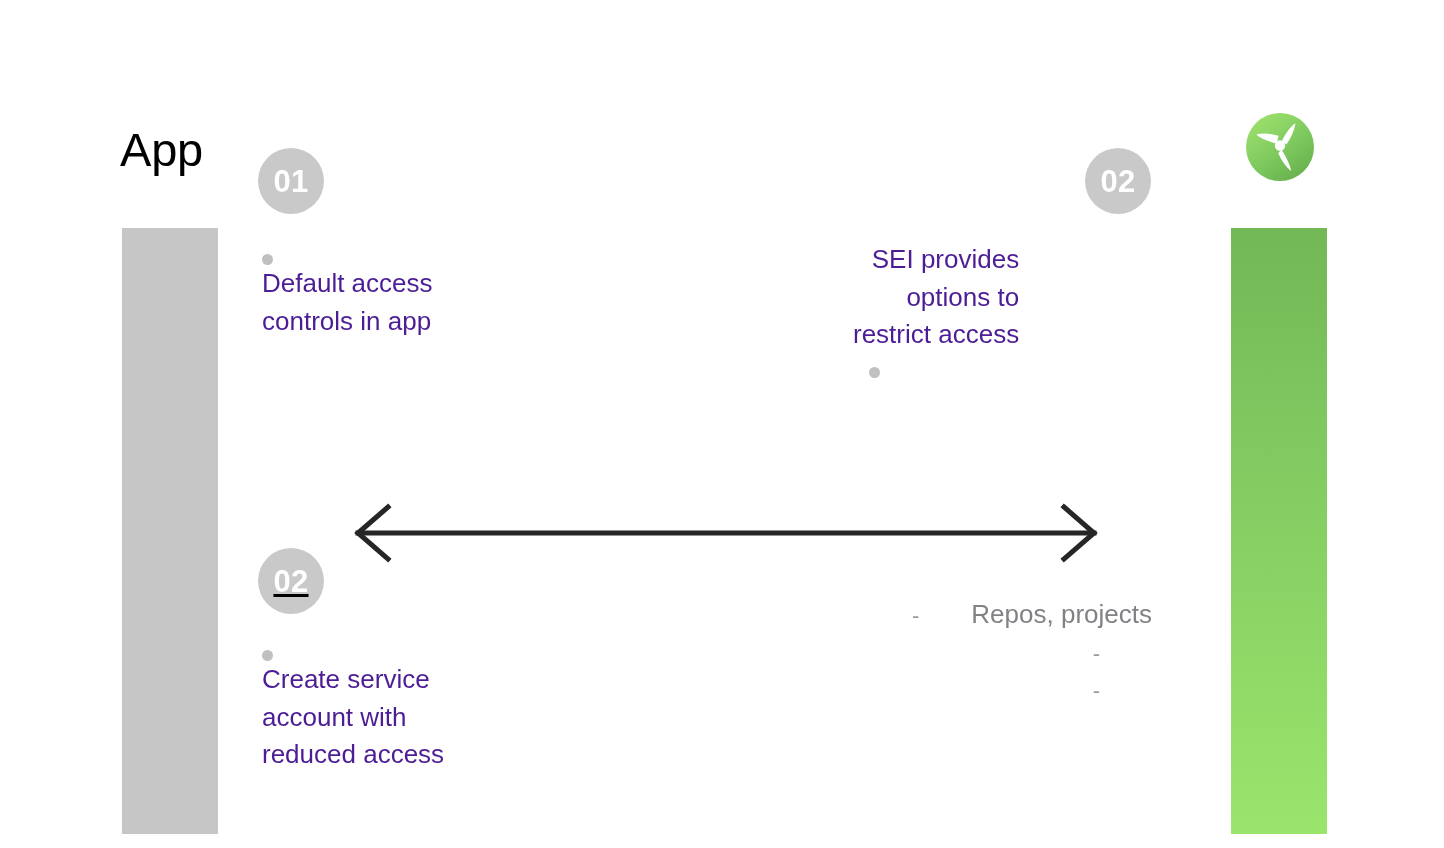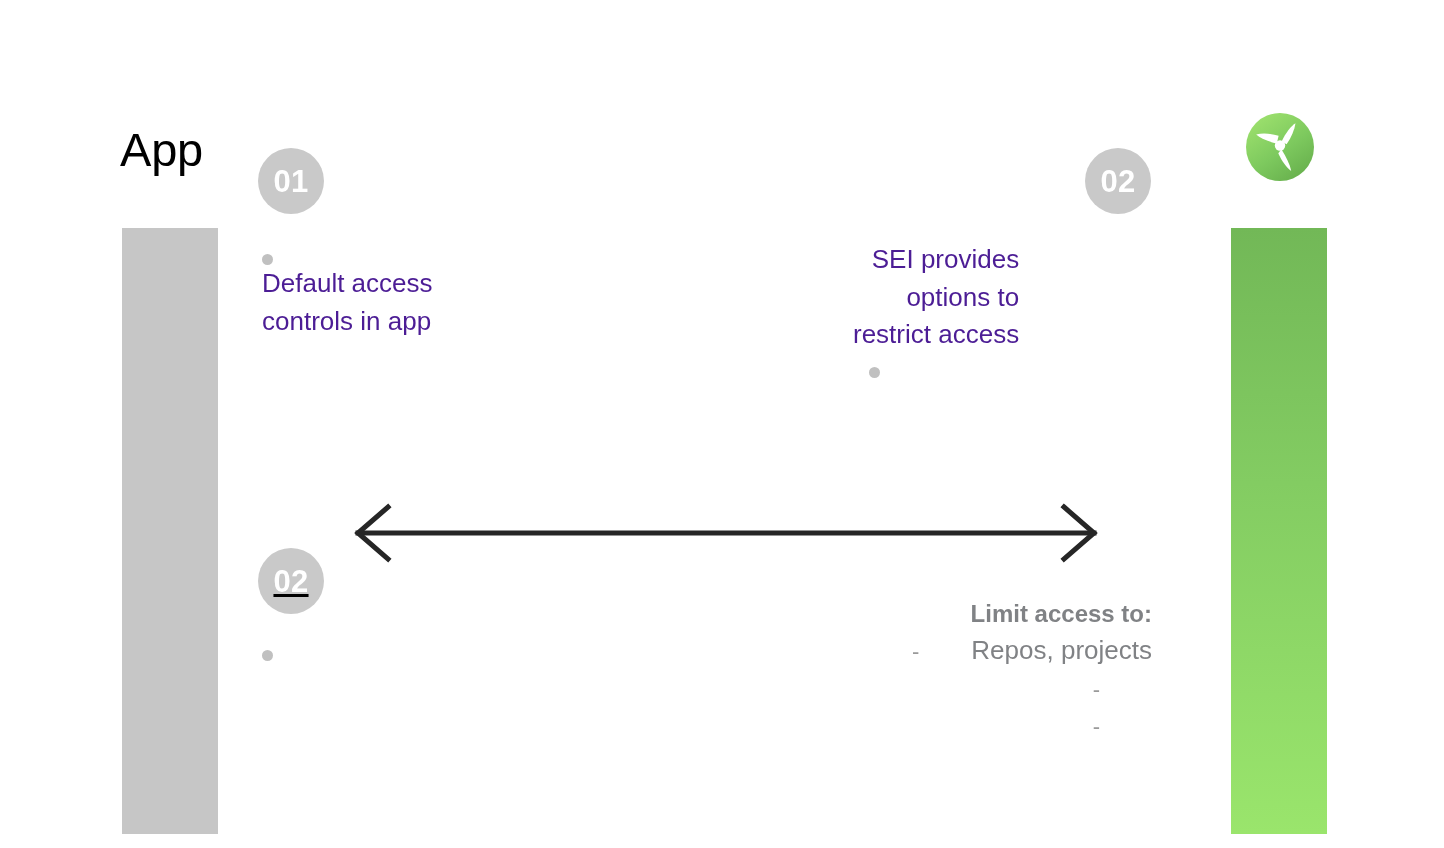--- a/index.html
+++ b/index.html
@@ -210,41 +210,43 @@
   </div>
 
   <div class="block block-left block-01">
     <span class="dot"></span>
     <span class="block-text">Default access
 controls in app</span>
   </div>
 
   <div class="block block-left block-02">
     <span class="dot"></span>
+    <span class="block-text">Create service
+account with
+reduced access</span>
   </div>
 
   <div class="block block-right block-03">
     <span class="block-text">SEI provides
 options to
 restrict access</span>
     <span class="dot"></span>
   </div>
 
   <div class="arrow">
     <svg width="752" height="66" viewBox="0 0 752 66" xmlns="http://www.w3.org/2000/svg">
       <g stroke="#262626" stroke-width="5" fill="none" stroke-linecap="square" stroke-linejoin="miter">
         <line x1="8" y1="33" x2="744" y2="33"></line>
         <polyline points="38,7 8,33 38,59"></polyline>
         <polyline points="714,7 744,33 714,59"></polyline>
       </g>
     </svg>
   </div>
 
   <div class="limit-list">
-    <div class="limit-heading">Limit access to:</div>
 
     <div class="limit-row">
       <span class="dash">-</span>
       <span class="gap"></span>
       <span class="limit-text">Repos, projects</span>
     </div>
 
     <div class="limit-row">
       <span class="dash">-</span>
       <span class="gap"></span>

